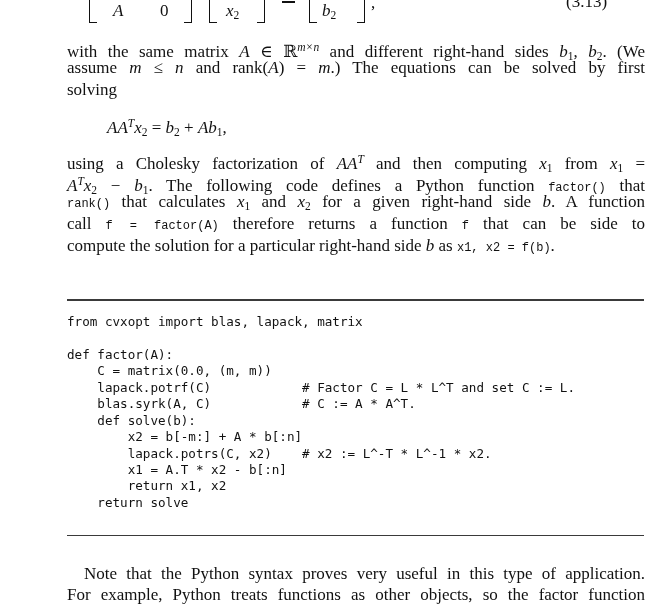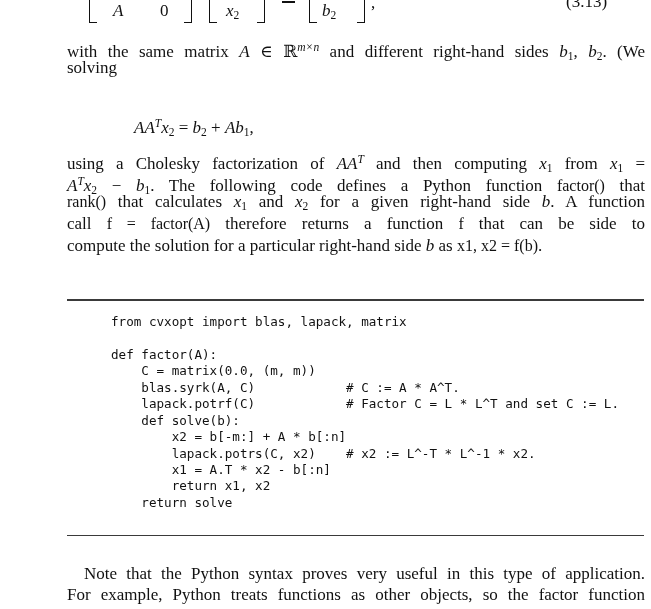--- a/index.html
+++ b/index.html
@@ -17,26 +17,26 @@
   .para { position: absolute; left: 67px; width: 578px; }
   .tline {
     height: 21.7px;
     line-height: 22px;
     font-size: 17px;
     text-align: justify;
     text-align-last: justify;
     white-space: normal;
   }
   .para.unstretch-last .tline:last-child { text-align-last: left; }
-  .para.no-justify .tline { text-align: left; text-align-last: left; margin-left: 27px; }
+  .para.no-justify .tline { text-align: left; text-align-last: left; }
   .indent-first .tline:first-child { text-indent: 17px; }
 
   .seg-r { }
   .seg-i { font-style: italic; }
-  .seg-m { font-family: Liberation Serif, serif; font-size: 16px; }
+  .seg-m { font-family: Liberation Mono, monospace; font-size: 12px; }
   .seg-rsub { font-size: 11.5px; vertical-align: -3px; }
   .seg-isup { font-size: 11.5px; vertical-align: 6px; font-style: italic; }
 
   
   #display-eq { position: absolute; left: 107px; top: 112px; width: 400px; }
 
   
   #eq-top { position: absolute; left: 0; top: 0; width: 651px; height: 30px; }
   .brk { position: absolute; top: -4px; height: 25.5px; width: 7px; }
   .brk-l { border-left: 1.8px solid #111; border-bottom: 1.8px solid #111; }
@@ -56,21 +56,20 @@
     position: absolute; left: 67px; top: 314px; width: 578px;
     font-family: "DejaVu Sans Mono", "Liberation Mono", monospace;
   }
   #code-block .tline {
     height: 16.45px;
     line-height: 16.45px;
     font-size: 12.6px;
     white-space: pre;
     text-align: left;
     text-align-last: left;
-    margin-left: 44px;
   }
   #code-block .seg-c { font-family: inherit; }
 
   
   #para-1 { top: 35.5px; }
   #para-2 { top: 148px; }
   #para-3 { top: 562.5px; }
 </style>
 </head>
 <body>
@@ -92,20 +91,21 @@
     <div class="brk brk-l" style="left:309px"></div>
     <span class="mx-entry" style="left:322px"><span class="seg-i">b</span><span class="seg-rsub">2</span></span>
     <div class="brk brk-r" style="left:357px"></div>
 
     <span id="eq-comma">,</span>
     <span id="eq-number">(3.13)</span>
   </div>
 
   <div id="para-1" class="para unstretch-last">
       <div class="tline"><span class="seg-r">with the same matrix </span><span class="seg-i">A</span><span class="seg-r"> ∈ ℝ</span><span class="seg-isup">m×n</span><span class="seg-r"> and different right-hand sides </span><span class="seg-i">b</span><span class="seg-rsub">1</span><span class="seg-r">, </span><span class="seg-i">b</span><span class="seg-rsub">2</span><span class="seg-r">. (We</span></div>
+      <div class="tline"><span class="seg-r">assume </span><span class="seg-i">m</span><span class="seg-r"> ≤ </span><span class="seg-i">n</span><span class="seg-r"> and rank(</span><span class="seg-i">A</span><span class="seg-r">) = </span><span class="seg-i">m</span><span class="seg-r">.) The equations can be solved by first</span></div>
       <div class="tline"><span class="seg-r">solving</span></div>
     </div>
 
   <div id="display-eq" class="para no-justify">
       <div class="tline"><span class="seg-i">AA</span><span class="seg-isup">T</span><span class="seg-i">x</span><span class="seg-rsub">2</span><span class="seg-r"> = </span><span class="seg-i">b</span><span class="seg-rsub">2</span><span class="seg-r"> + </span><span class="seg-i">Ab</span><span class="seg-rsub">1</span><span class="seg-r">,</span></div>
     </div>
 
   <div id="para-2" class="para unstretch-last">
       <div class="tline"><span class="seg-r">using a Cholesky factorization of </span><span class="seg-i">AA</span><span class="seg-isup">T</span><span class="seg-r"> and then computing </span><span class="seg-i">x</span><span class="seg-rsub">1</span><span class="seg-r"> from </span><span class="seg-i">x</span><span class="seg-rsub">1</span><span class="seg-r"> =</span></div>
       <div class="tline"><span class="seg-i">A</span><span class="seg-isup">T</span><span class="seg-i">x</span><span class="seg-rsub">2</span><span class="seg-r"> − </span><span class="seg-i">b</span><span class="seg-rsub">1</span><span class="seg-r">. The following code defines a Python function </span><span class="seg-m">factor()</span><span class="seg-r"> that</span></div>
@@ -113,22 +113,22 @@
       <div class="tline"><span class="seg-r">call </span><span class="seg-m">f = factor(A)</span><span class="seg-r"> therefore returns a function </span><span class="seg-m">f</span><span class="seg-r"> that can be side to</span></div>
       <div class="tline"><span class="seg-r">compute the solution for a particular right-hand side </span><span class="seg-i">b</span><span class="seg-r"> as </span><span class="seg-m">x1, x2 = f(b)</span><span class="seg-r">.</span></div>
     </div>
 
   <div id="rule-top" class="hrule"></div>
   <div id="code-block">
       <div class="tline"><span class="seg-c">from cvxopt import blas, lapack, matrix</span></div>
       <div class="tline"><span class="seg-c"></span></div>
       <div class="tline"><span class="seg-c">def factor(A):</span></div>
       <div class="tline"><span class="seg-c">    C = matrix(0.0, (m, m))</span></div>
+      <div class="tline"><span class="seg-c">    lapack.potrf(C)            # Factor C = L * L^T and set C := L.</span></div>
       <div class="tline"><span class="seg-c">    blas.syrk(A, C)            # C := A * A^T.</span></div>
-      <div class="tline"><span class="seg-c">    lapack.potrf(C)            # Factor C = L * L^T and set C := L.</span></div>
       <div class="tline"><span class="seg-c">    def solve(b):</span></div>
       <div class="tline"><span class="seg-c">        x2 = b[-m:] + A * b[:n]</span></div>
       <div class="tline"><span class="seg-c">        lapack.potrs(C, x2)    # x2 := L^-T * L^-1 * x2.</span></div>
       <div class="tline"><span class="seg-c">        x1 = A.T * x2 - b[:n]</span></div>
       <div class="tline"><span class="seg-c">        return x1, x2</span></div>
       <div class="tline"><span class="seg-c">    return solve</span></div>
     </div>
   <div id="rule-bottom" class="hrule"></div>
 
   <div id="para-3" class="para indent-first">

